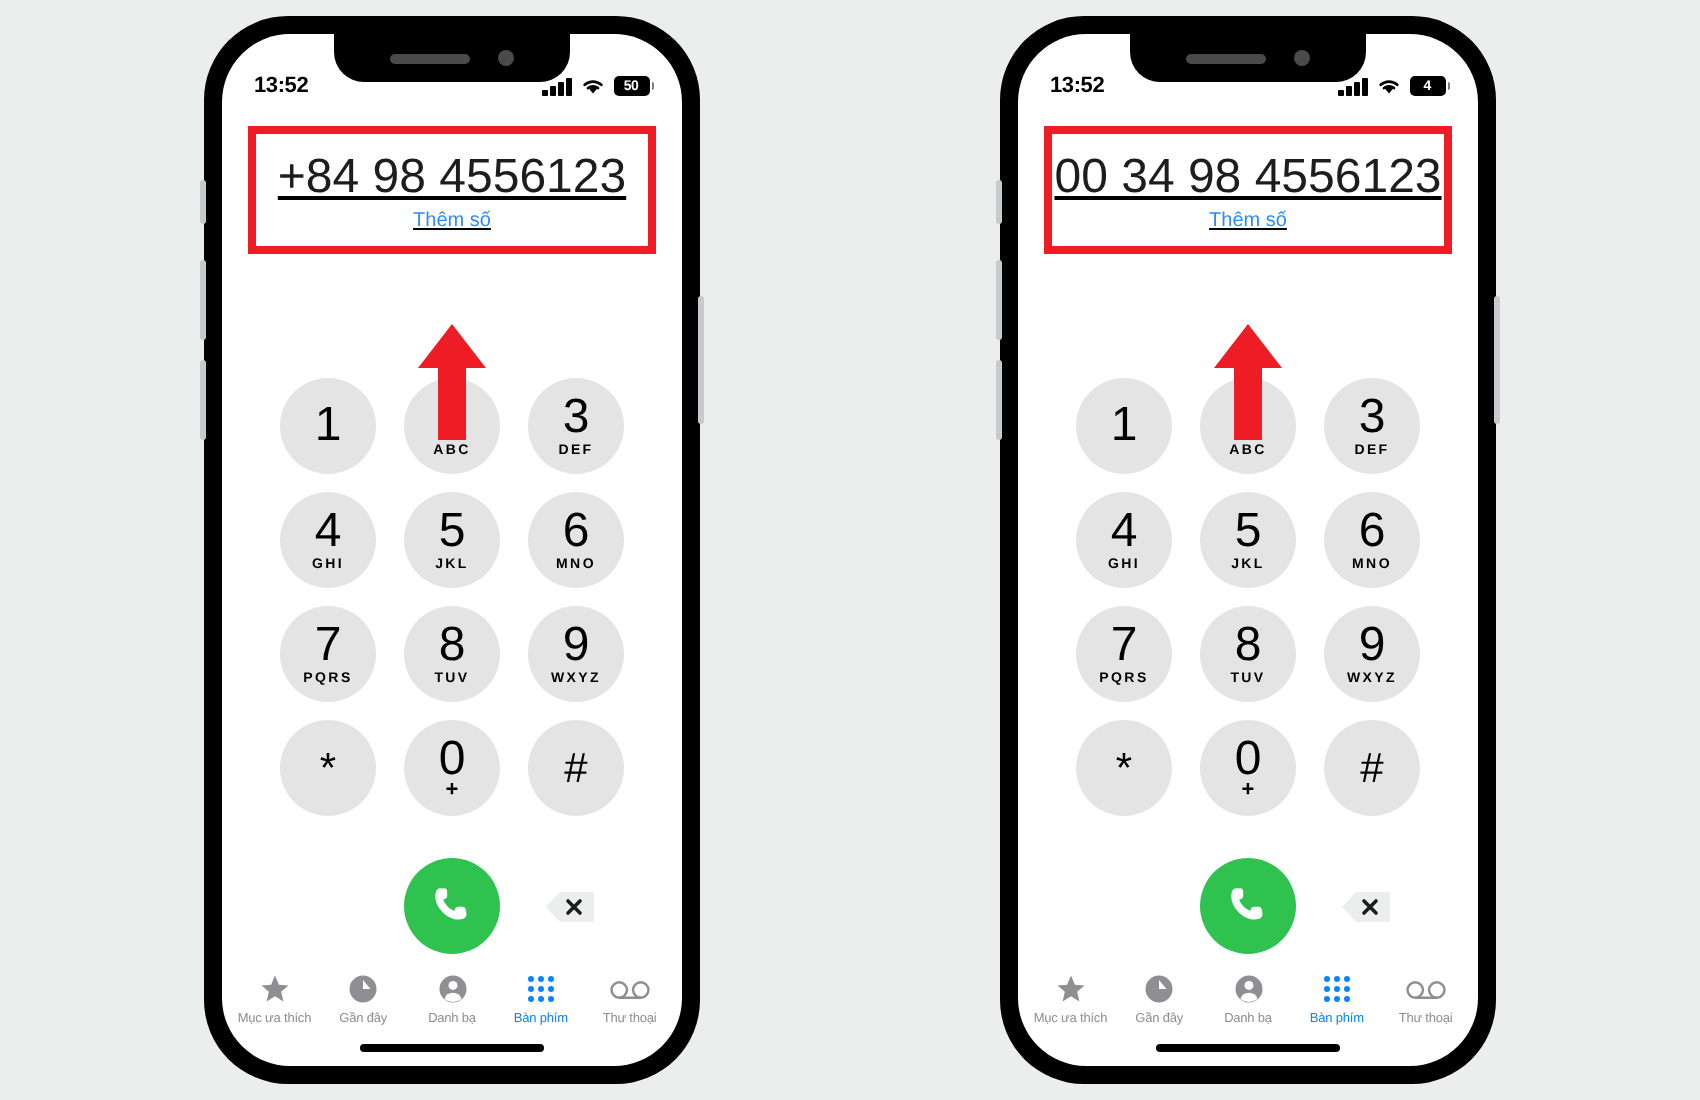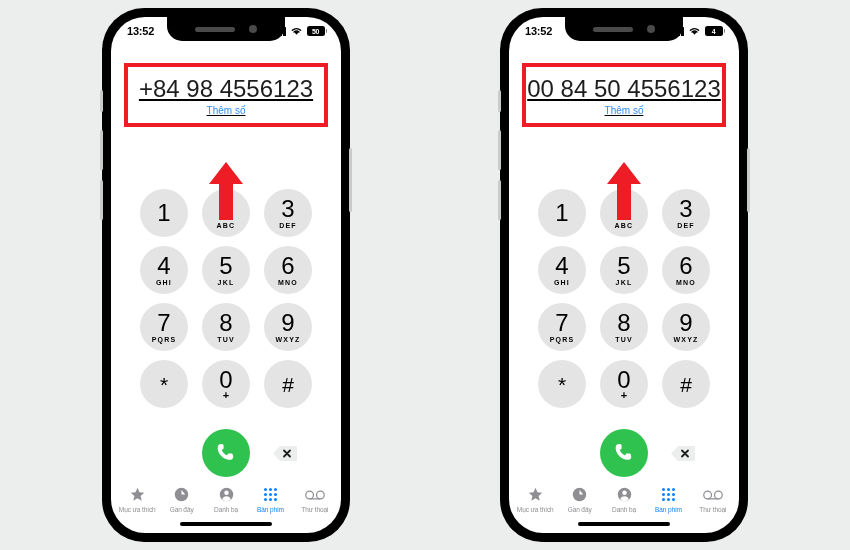--- a/index.html
+++ b/index.html
@@ -82,21 +82,21 @@
   .camera {
     width: 8px;
     height: 8px;
     border-radius: 50%;
     background: #4a4a4a;
   }
 
   
   .statusbar {
     position: absolute;
-    top: 0;
+    top: 12px;
     left: 0;
     right: 0;
     height: 26px;
     display: flex;
     align-items: center;
     justify-content: space-between;
     padding: 2px 14px 0 16px;
     box-sizing: border-box;
     z-index: 6;
     color: #000;
@@ -523,21 +523,21 @@
             <path d="M4.9 7.3 a4.8 4.8 0 0 1 6.2 0" stroke="#000" stroke-width="1.6" fill="none" stroke-linecap="round"></path>
           </svg>
           <div class="batt">
             <div class="batt-body">4</div>
             <div class="batt-cap"></div>
           </div>
         </div>
       </div>
 
       <div class="number-box">
-        <div class="number-text">00 84 50 4556123</div>
+        <div class="number-text">00 34 98 4556123</div>
         <div class="add-number">Thêm số</div>
       </div>
 
       <svg class="arrow" viewBox="0 0 34 58">
         <polygon points="17,0 34,22 24,22 24,58 10,58 10,22 0,22" fill="#ee1c25"></polygon>
       </svg>
 
       <div class="keypad">
         <div class="key">
           <span class="key-digit">1</span>

